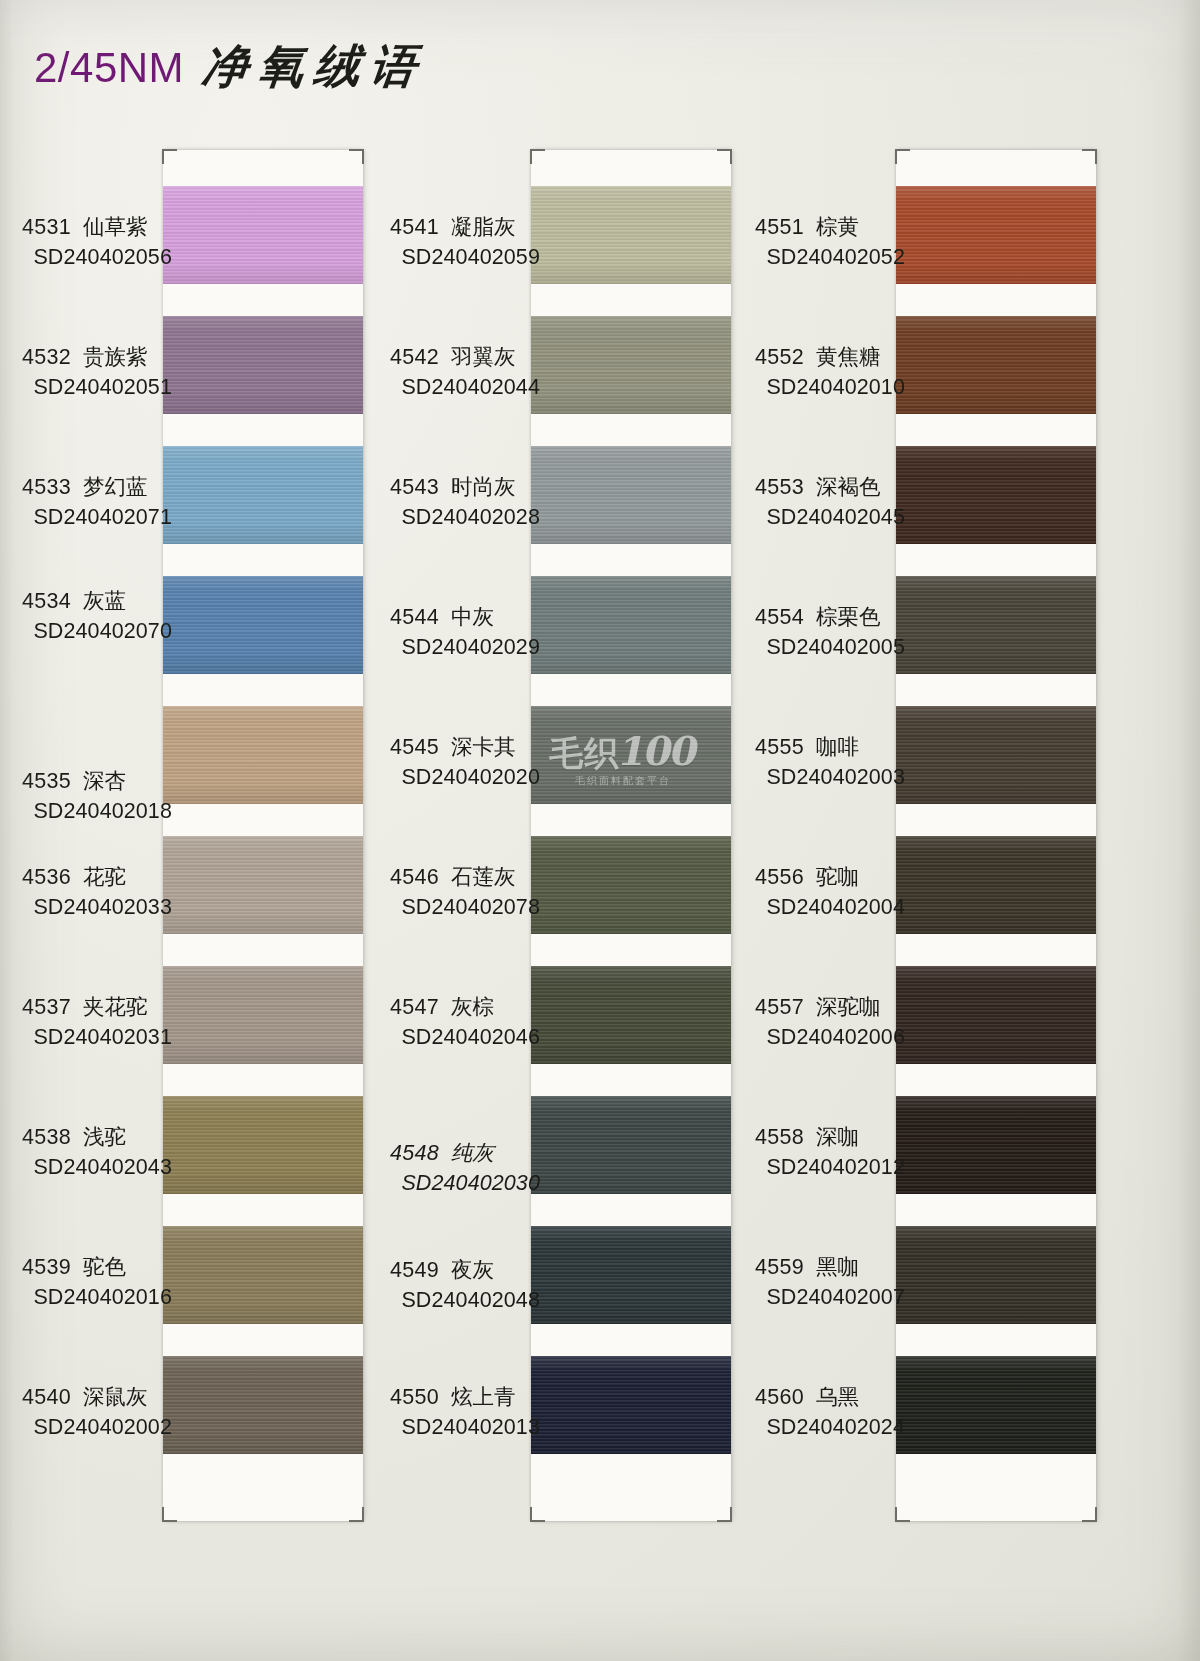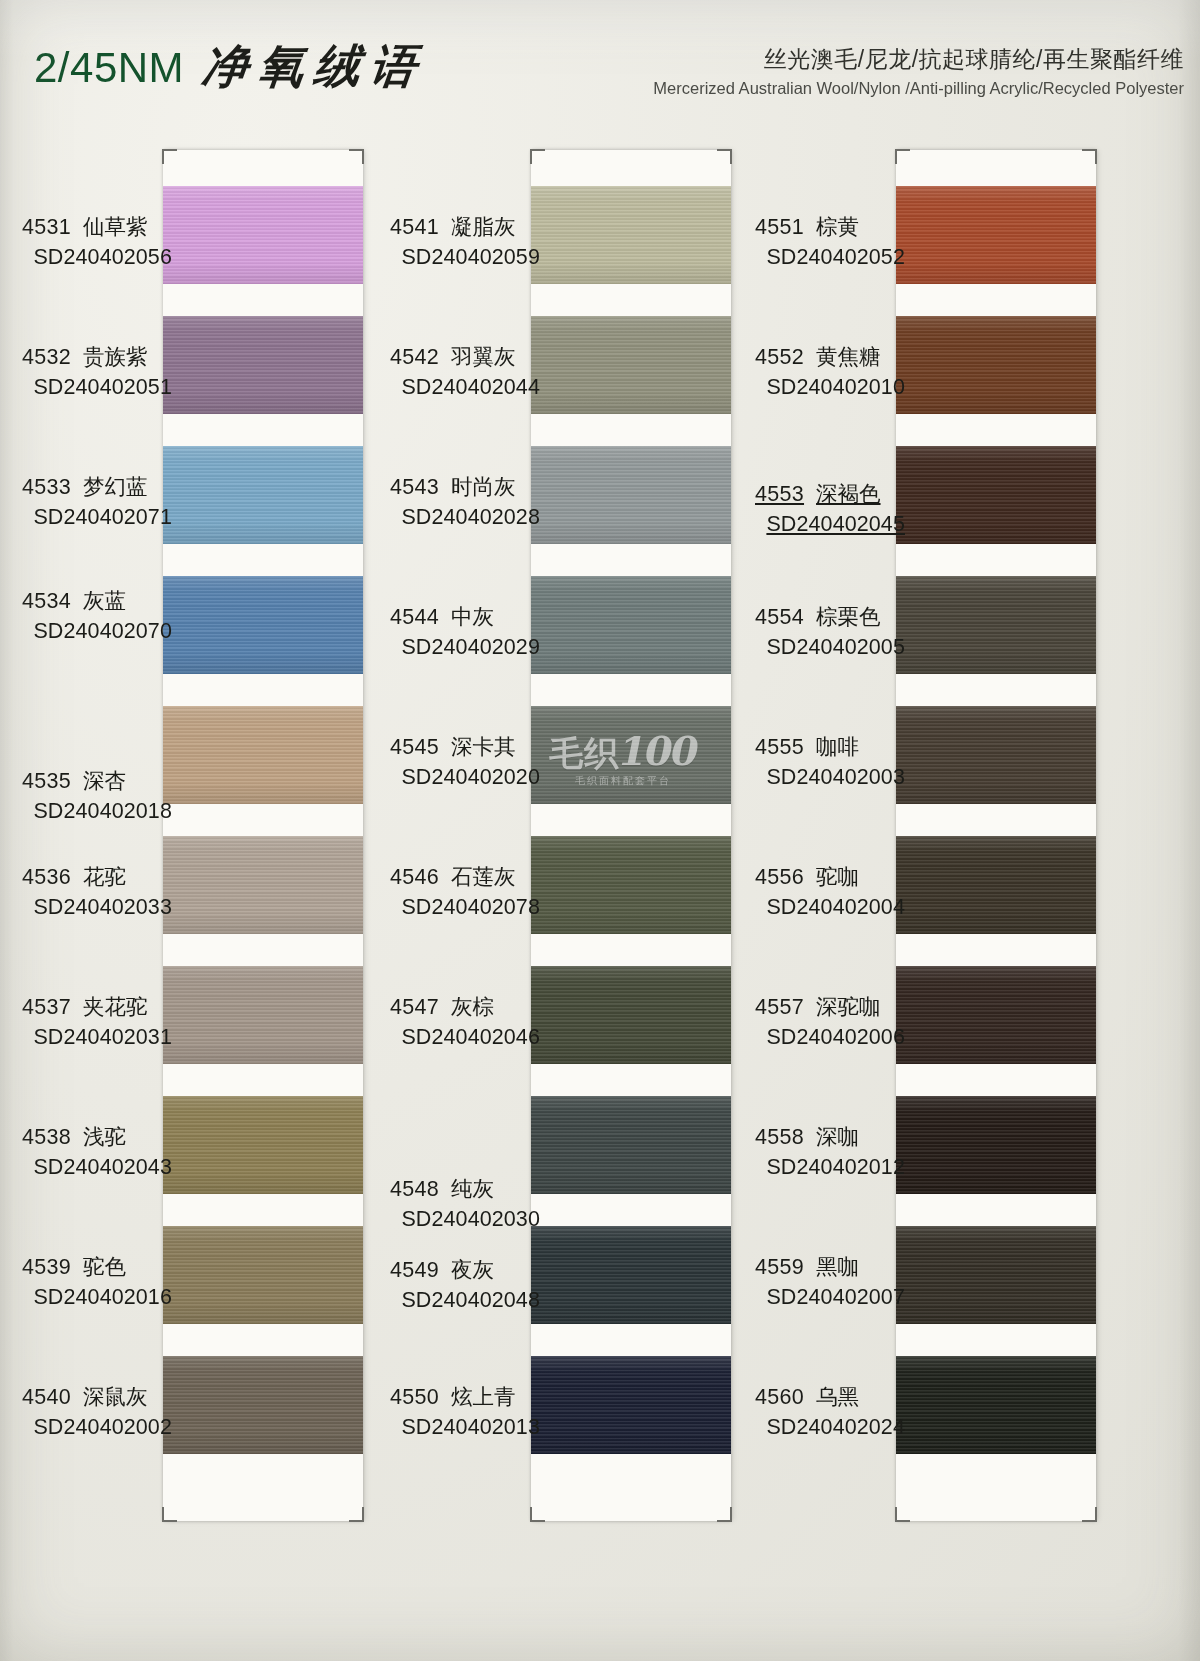--- a/index.html
+++ b/index.html
@@ -14,21 +14,21 @@
     position:absolute;inset:0;
     background:
       linear-gradient(90deg, rgba(0,0,0,.05) 0px, rgba(0,0,0,0) 14px),
       linear-gradient(270deg, rgba(0,0,0,.06) 0px, rgba(0,0,0,0) 22px),
       linear-gradient(180deg, rgba(255,255,255,.35) 0px, rgba(255,255,255,0) 60px);
     pointer-events:none;
   }
   .header{position:absolute;left:0;top:0;width:1200px;height:130px;}
   .title-wrap{position:absolute;left:34px;top:36px;display:flex;align-items:baseline;gap:18px;}
   .title-code{
-    font-size:42px;color:#14532d;letter-spacing:.5px;
+    font-size:42px;color:#701a75;letter-spacing:.5px;
     font-family:"Liberation Sans","DejaVu Sans",sans-serif;
   }
   .title-cn{
     font-size:46px;color:#1d1e1a;letter-spacing:10px;
     font-family:"DejaVu Serif","Liberation Serif",serif;
     font-style:italic;font-weight:700;
     transform:skewX(-6deg);
   }
   .header-right{position:absolute;right:16px;top:44px;text-align:right;}
   .hr-cn{font-size:23px;color:#30312c;letter-spacing:.5px;white-space:nowrap;}
@@ -108,24 +108,20 @@
 </head>
 <body>
 
 <div class="paper-grain"></div>
 
 <div class="header">
   <div class="title-wrap">
     <span class="title-code">2/45NM</span>
     <span class="title-cn">净氧绒语</span>
   </div>
-  <div class="header-right">
-    <div class="hr-cn">丝光澳毛/尼龙/抗起球腈纶/再生聚酯纤维</div>
-    <div class="hr-en">Mercerized Australian Wool/Nylon /Anti-pilling Acrylic/Recycled Polyester</div>
-  </div>
 </div>
 
 <div class="col col-1">
   <div class="strip">
     <span class="mark tl"></span>
     <span class="mark tr"></span>
     <span class="mark bl"></span>
     <span class="mark br"></span>
   </div>
 <div class="swatch" style="top: 36px; background: rgb(215, 160, 221);"></div>
@@ -215,21 +211,21 @@
     <div class="lbl" style="top: 712px;">
       <div class="name"><span class="num">4546</span><span class="cn">石莲灰</span></div>
       <div class="code">SD240402078</div>
     </div>
     <div class="swatch" style="top: 816px; background: rgb(69, 74, 56);"></div>
     <div class="lbl" style="top: 842px;">
       <div class="name"><span class="num">4547</span><span class="cn">灰棕</span></div>
       <div class="code">SD240402046</div>
     </div>
     <div class="swatch" style="top: 946px; background: rgb(62, 71, 70);"></div>
-    <div class="lbl" style="top: 1024px;">
+    <div class="lbl" style="top: 988px; font-style: italic;">
       <div class="name"><span class="num">4548</span><span class="cn">纯灰</span></div>
       <div class="code">SD240402030</div>
     </div>
     <div class="swatch" style="top: 1076px; background: rgb(43, 53, 56);"></div>
     <div class="lbl" style="top: 1105px;">
       <div class="name"><span class="num">4549</span><span class="cn">夜灰</span></div>
       <div class="code">SD240402048</div>
     </div>
     <div class="swatch" style="top: 1206px; background: rgb(27, 32, 51);"></div>
     <div class="lbl" style="top: 1232px;">
@@ -248,21 +244,21 @@
     <div class="lbl" style="top: 62px;">
       <div class="name"><span class="num">4551</span><span class="cn">棕黄</span></div>
       <div class="code">SD240402052</div>
     </div>
     <div class="swatch" style="top: 166px; background: rgb(110, 61, 34);"></div>
     <div class="lbl" style="top: 192px;">
       <div class="name"><span class="num">4552</span><span class="cn">黄焦糖</span></div>
       <div class="code">SD240402010</div>
     </div>
     <div class="swatch" style="top: 296px; background: rgb(64, 41, 31);"></div>
-    <div class="lbl" style="top: 329px; text-decoration: underline;">
+    <div class="lbl" style="top: 322px;">
       <div class="name"><span class="num">4553</span><span class="cn">深褐色</span></div>
       <div class="code">SD240402045</div>
     </div>
     <div class="swatch" style="top: 426px; background: rgb(73, 68, 57);"></div>
     <div class="lbl" style="top: 452px;">
       <div class="name"><span class="num">4554</span><span class="cn">棕栗色</span></div>
       <div class="code">SD240402005</div>
     </div>
     <div class="swatch" style="top: 556px; background: rgb(70, 60, 49);"></div>
     <div class="lbl" style="top: 582px;">

